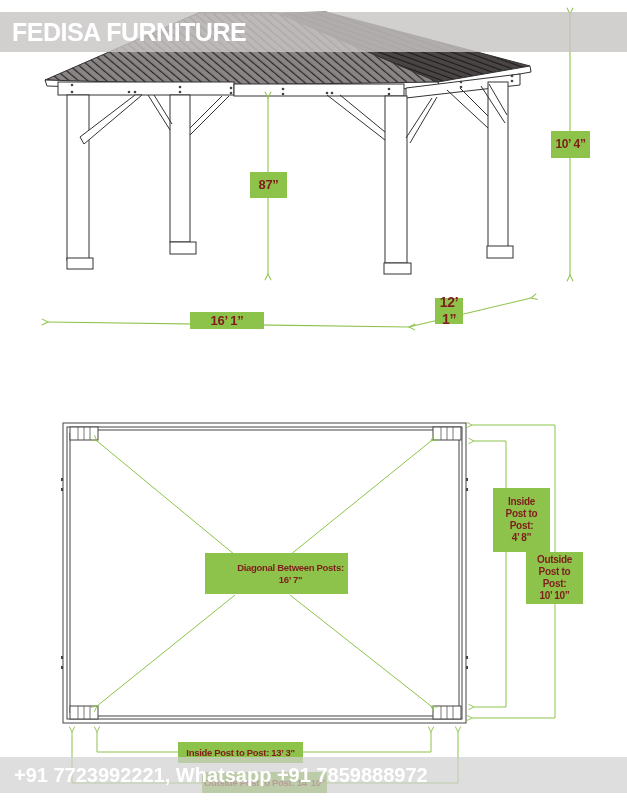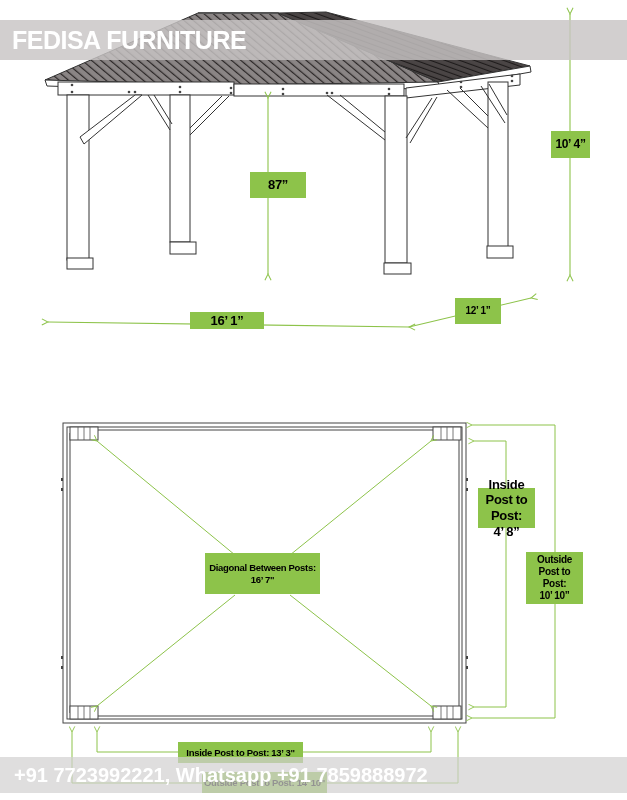--- a/index.html
+++ b/index.html
@@ -1,29 +1,29 @@
 <!DOCTYPE html>
 <html><head>
   <meta charset="utf-8">
   <style>
     html, body { margin: 0; padding: 0; background: #ffffff; }
     body { width: 627px; height: 800px; position: relative; overflow: hidden; font-family: "Liberation Sans", sans-serif; }
     #canvas { position: absolute; left: 0; top: 0; width: 627px; height: 800px; }
     .label-box {
-      position: absolute; background: #8dc34a; color: #000000;
+      position: absolute; background: #8dc34a; color: #7f1d1d;
       font-family: "Liberation Sans", sans-serif; font-weight: bold;
       display: flex; align-items: center; justify-content: center; text-align: center;
       line-height: 1.2; letter-spacing: -0.3px;
     }
     .banner {
       position: absolute; left: 0; width: 627px; background: rgba(200,196,196,0.82);
       color: #ffffff; font-family: "Liberation Sans", sans-serif; font-weight: bold;
       display: flex; align-items: center; box-sizing: border-box;
     }
-    .banner-top { top: 20px; height: 40px; font-size: 25px; padding-left: 12px; letter-spacing: -0.5px; }
+    .banner-top { top: 12px; height: 40px; font-size: 25px; padding-left: 12px; letter-spacing: -0.5px; }
     .banner-bottom { top: 757px; height: 36px; font-size: 20px; padding-left: 14px; background: rgba(210,208,208,0.7); letter-spacing: 0px; }
     .multiline span { display: block; }
   </style>
 </head>
 <body>
 
 <svg id="canvas" viewBox="0 0 627 800" xmlns="http://www.w3.org/2000/svg">
   <defs>
     <pattern id="roofHatch" patternUnits="userSpaceOnUse" width="6" height="6" patternTransform="rotate(-50)">
       <rect width="6" height="6" fill="#8a8585"></rect>
@@ -153,33 +153,33 @@
     <polyline points="472,425 555,425 555,718 472,718" marker-start="url(#arrowOpen)" marker-end="url(#arrowOpen)"></polyline>
 
     <polyline points="474,441 506,441 506,707 474,707" marker-start="url(#arrowOpen)" marker-end="url(#arrowOpen)"></polyline>
 
     <polyline points="97,732 97,752 431,752 431,732" marker-start="url(#arrowOpen)" marker-end="url(#arrowOpen)"></polyline>
 
     <polyline points="72,732 72,783 458,783 458,732" marker-start="url(#arrowOpen)" marker-end="url(#arrowOpen)"></polyline>
   </g>
 </svg>
 
-<div class="label-box" style="left:250px; top:172px; width:56px; height:26px; font-size:13px;">87”</div>
+<div class="label-box" style="left:250px; top:172px; width:37px; height:26px; font-size:13px;">87”</div>
 <div class="label-box" style="left:551px; top:131px; width:39px; height:27px; font-size:12px;">10’ 4”</div>
 <div class="label-box" style="left:190px; top:312px; width:74px; height:17px; font-size:13px;">16’ 1”</div>
-<div class="label-box" style="left:455px; top:298px; width:46px; height:26px; font-size:10px;">12’ 1”</div>
-
-<div class="label-box multiline" style="left:205px; top:553px; width:115px; height:41px; font-size:9.5px;">
+<div class="label-box" style="left:435px; top:298px; width:28px; height:26px; font-size:14px;">12’ 1”</div>
+
+<div class="label-box multiline" style="left:205px; top:553px; width:115px; height:41px; font-size:9.5px;padding-left:28px;">
   <div>
     <span>Diagonal Between Posts:</span>
     <span>16’ 7"</span>
   </div>
 </div>
 
-<div class="label-box multiline" style="left:478px; top:488px; width:57px; height:40px; font-size:13px;">
+<div class="label-box multiline" style="left:493px; top:488px; width:57px; height:64px; font-size:10px;">
   <div>
     <span>Inside</span>
     <span>Post to Post:</span>
     <span>4’ 8”</span>
   </div>
 </div>
 
 <div class="label-box multiline" style="left:526px; top:552px; width:57px; height:52px; font-size:10px;">
   <div>
     <span>Outside</span>

